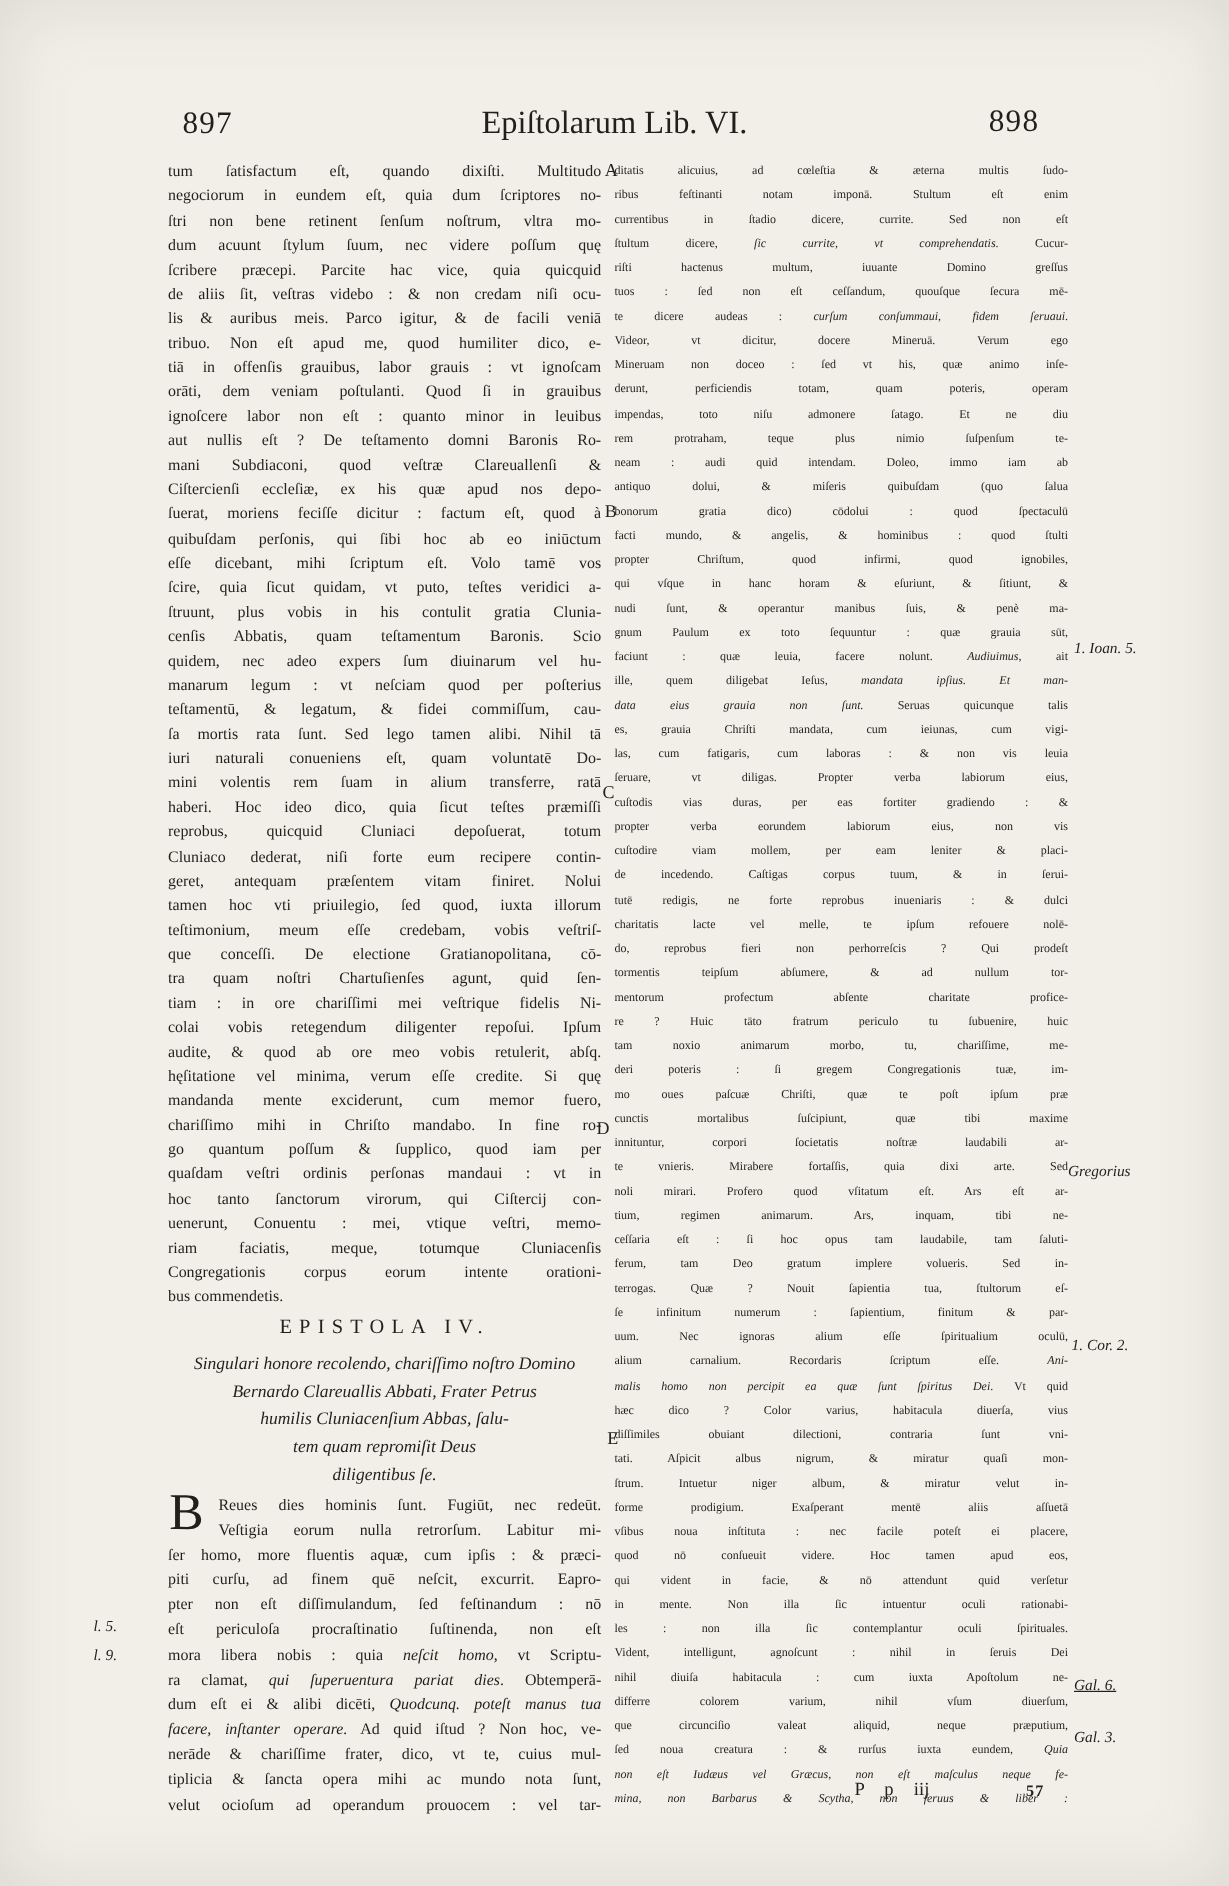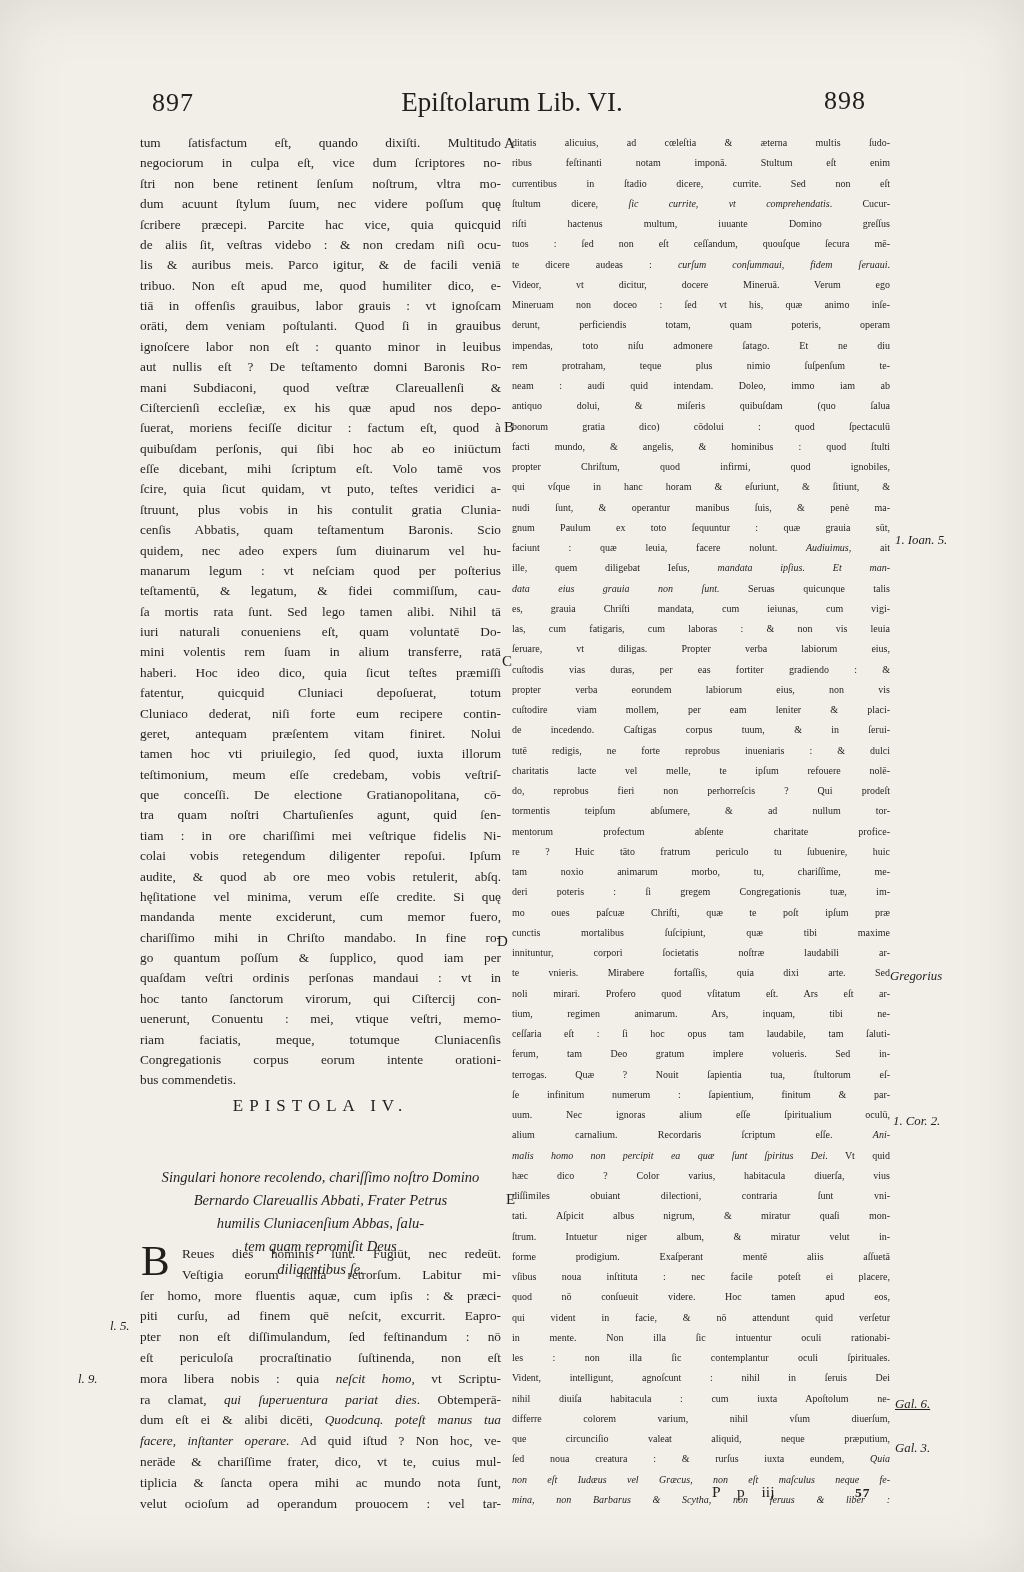--- a/index.html
+++ b/index.html
@@ -18,60 +18,60 @@
   .running-title{position:absolute;left:0;width:1024px;text-align:center;top:87px;font-size:27px;}
   
   .col{position:absolute;}
   .tline{text-align:justify;text-align-last:justify;white-space:normal;}
   .left-col{left:140px;top:133px;width:361px;font-size:13.3px;line-height:20.38px;}
   .left-col .tline:last-child{text-align-last:left;}
   .right-col{left:512px;top:133px;width:378px;font-size:10px;line-height:20.25px;}
   
   .epistola-heading{position:absolute;left:140px;top:1096px;width:361px;text-align:center;
     font-size:17px;letter-spacing:6px;}
-  .subtitle{position:absolute;left:140px;top:1126px;width:361px;font-size:14.6px;line-height:23px;font-style:italic;margin-top:40px;}
+  .subtitle{position:absolute;left:140px;top:1126px;width:361px;font-size:14.6px;line-height:23px;font-style:italic;}
   .subtitle .tline{text-align:center;text-align-last:center;}
   .dropcap{position:absolute;left:141px;top:1241px;font-size:43px;line-height:40px;}
   .epistola-col{left:140px;top:1244px;width:361px;font-size:13.3px;line-height:20.8px;}
   .epistola-col .tline:nth-child(-n+2){padding-left:42px;box-sizing:border-box;}
   
   .marker{position:absolute;font-size:15px;}
   .marker-0{left:504px;top:135px;}
   .marker-1{left:504px;top:419px;}
   .marker-2{left:502px;top:653px;}
   .marker-3{left:497px;top:933px;}
   .marker-4{left:506px;top:1191px;}
   
   .mnote{position:absolute;font-size:12.8px;font-style:italic;white-space:nowrap;}
   .mnote-r0{left:895px;top:533px;}
   .mnote-r1{left:890px;top:969px;}
   .mnote-r2{left:893px;top:1114px;}
   .mnote-r3{left:895px;top:1397px;text-decoration:underline;}
   .mnote-r4{left:895px;top:1441px;}
-  .mnote-l0{left:78px;top:1319px;margin-left:32px;}
+  .mnote-l0{left:78px;top:1348px;}
   .mnote-l1{left:78px;top:1372px;}
   
   .signature{position:absolute;left:712px;top:1483px;font-size:15.5px;word-spacing:13px;}
   .sheetnum{position:absolute;left:855px;top:1485px;font-size:13.5px;font-weight:bold;letter-spacing:1px;}
   i{font-style:italic;}
 </style>
 </head>
 <body>
 
 <div class="page">
 
   <div>
     <span class="pnum left">897</span>
     <span class="running-title">Epiſtolarum  Lib.  VI.</span>
     <span class="pnum right">898</span>
   </div>
 
   <div class="col left-col">
       <div class="tline">tum ſatisfactum eſt, quando dixiſti. Multitudo</div>
-      <div class="tline">negociorum in culpa eſt, vice dum ſcriptores no-</div>
+      <div class="tline">negociorum in eundem eſt, quia dum ſcriptores no-</div>
       <div class="tline">ſtri non bene retinent ſenſum noſtrum, vltra mo-</div>
       <div class="tline">dum acuunt ſtylum ſuum, nec videre poſſum quę</div>
       <div class="tline">ſcribere præcepi. Parcite hac vice, quia quicquid</div>
       <div class="tline">de aliis ſit, veſtras videbo : &amp; non credam niſi ocu-</div>
       <div class="tline">lis &amp; auribus meis. Parco igitur, &amp; de facili veniā</div>
       <div class="tline">tribuo. Non eſt apud me, quod humiliter dico, e-</div>
       <div class="tline">tiā in offenſis grauibus, labor grauis : vt ignoſcam</div>
       <div class="tline">orāti, dem veniam poſtulanti. Quod ſi in grauibus</div>
       <div class="tline">ignoſcere labor non eſt : quanto minor in leuibus</div>
       <div class="tline">aut nullis eſt ? De teſtamento domni Baronis Ro-</div>
@@ -83,21 +83,21 @@
       <div class="tline">ſcire, quia ſicut quidam, vt puto, teſtes veridici a-</div>
       <div class="tline">ſtruunt, plus vobis in his contulit gratia Clunia-</div>
       <div class="tline">cenſis Abbatis, quam teſtamentum Baronis. Scio</div>
       <div class="tline">quidem, nec adeo expers ſum diuinarum vel hu-</div>
       <div class="tline">manarum legum : vt neſciam quod per poſterius</div>
       <div class="tline">teſtamentū, &amp; legatum, &amp; fidei commiſſum, cau-</div>
       <div class="tline">ſa mortis rata ſunt. Sed lego tamen alibi. Nihil tā</div>
       <div class="tline">iuri naturali conueniens eſt, quam voluntatē Do-</div>
       <div class="tline">mini volentis rem ſuam in alium transferre, ratā</div>
       <div class="tline">haberi. Hoc ideo dico, quia ſicut teſtes præmiſſi</div>
-      <div class="tline">fatentur, quicquid Cluniaci depoſuerat, totum</div>
+      <div class="tline">reprobus, quicquid Cluniaci depoſuerat, totum</div>
       <div class="tline">Cluniaco dederat, niſi forte eum recipere contin-</div>
       <div class="tline">geret, antequam præſentem vitam finiret. Nolui</div>
       <div class="tline">tamen hoc vti priuilegio, ſed quod, iuxta illorum</div>
       <div class="tline">teſtimonium, meum eſſe credebam, vobis veſtriſ-</div>
       <div class="tline">que conceſſi. De electione Gratianopolitana, cō-</div>
       <div class="tline">tra quam noſtri Chartuſienſes agunt, quid ſen-</div>
       <div class="tline">tiam : in ore chariſſimi mei veſtrique fidelis Ni-</div>
       <div class="tline">colai vobis retegendum diligenter repoſui. Ipſum</div>
       <div class="tline">audite, &amp; quod ab ore meo vobis retulerit, abſq.</div>
       <div class="tline">hęſitatione vel minima, verum eſſe credite. Si quę</div>

